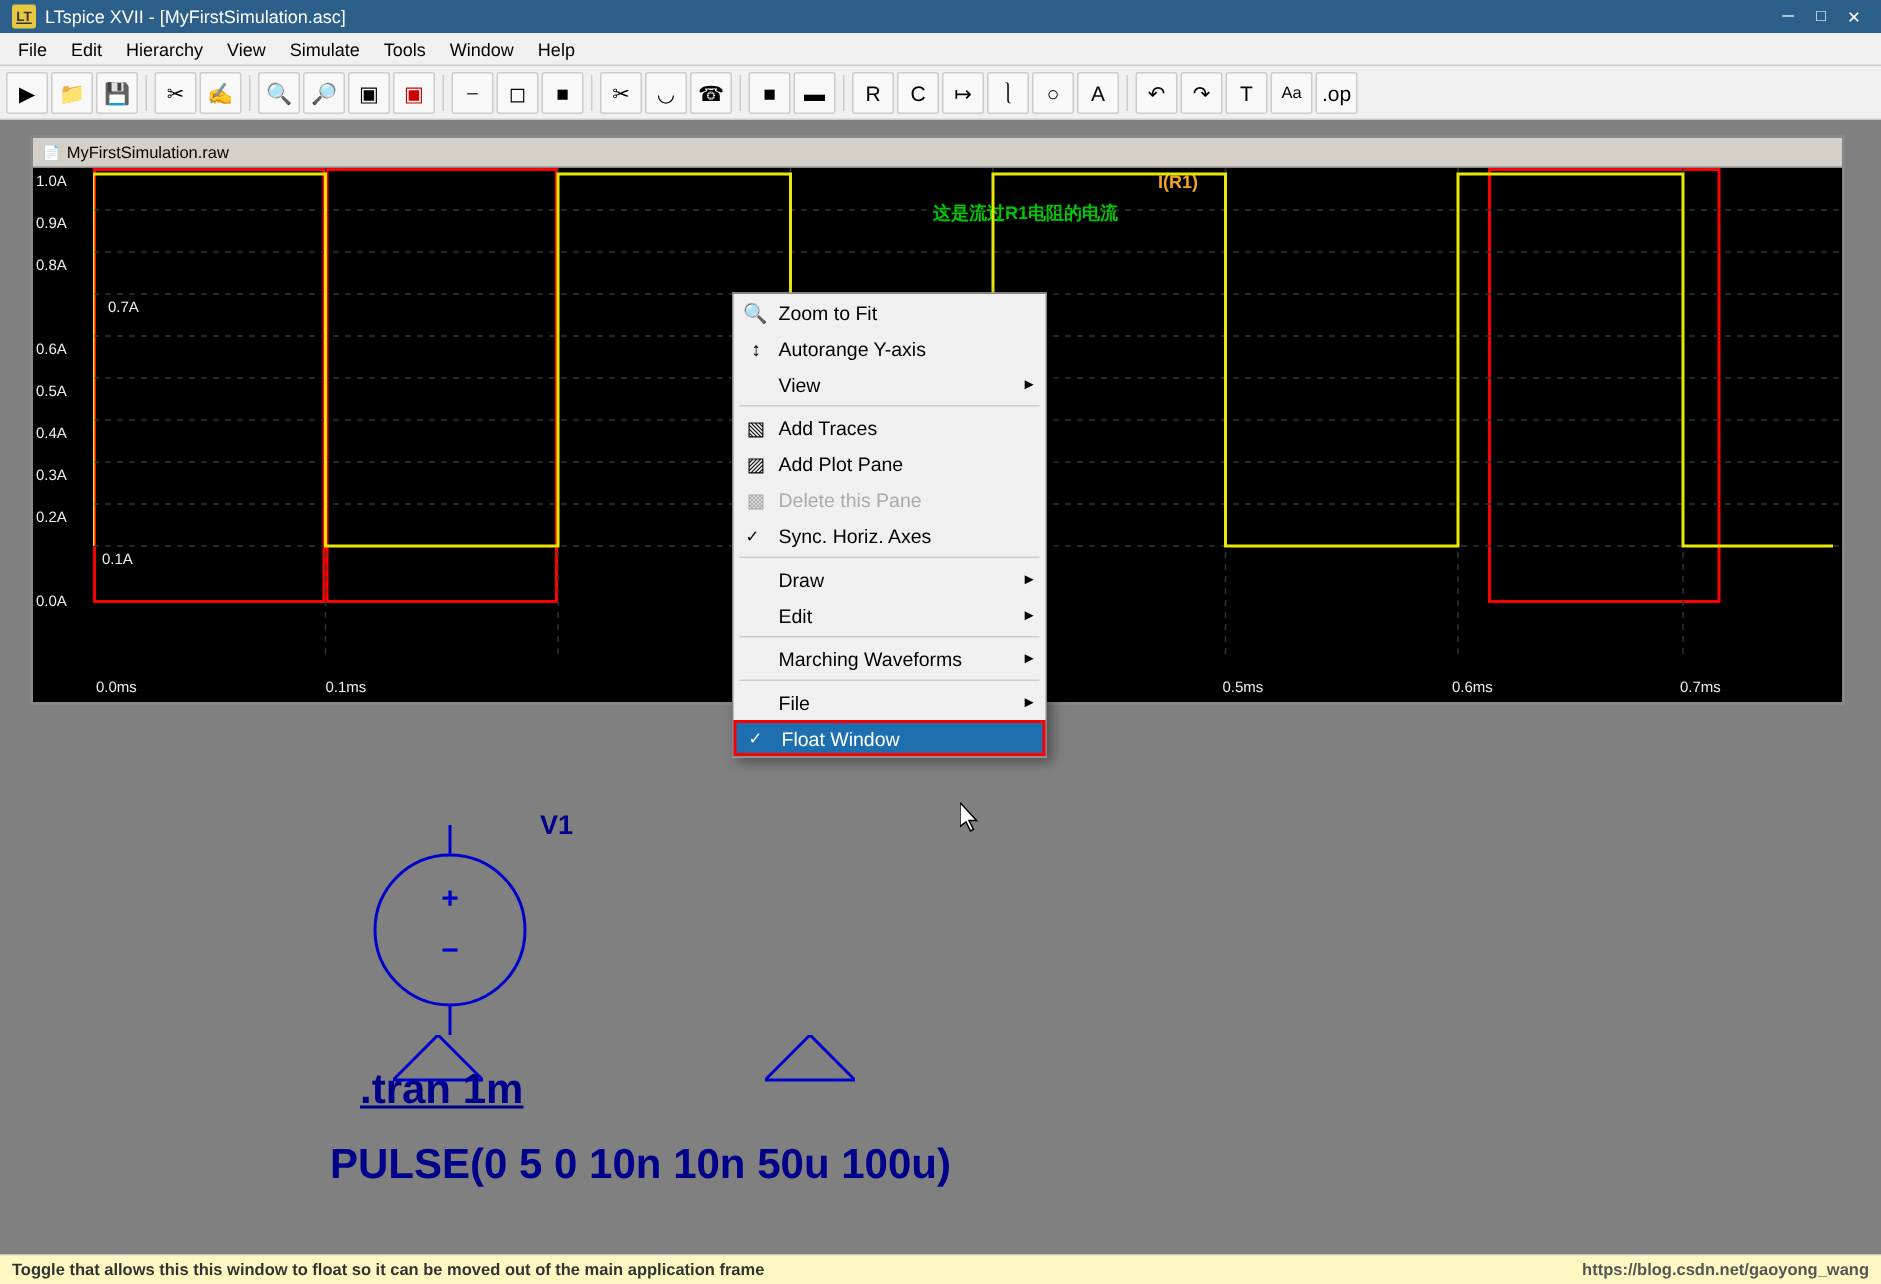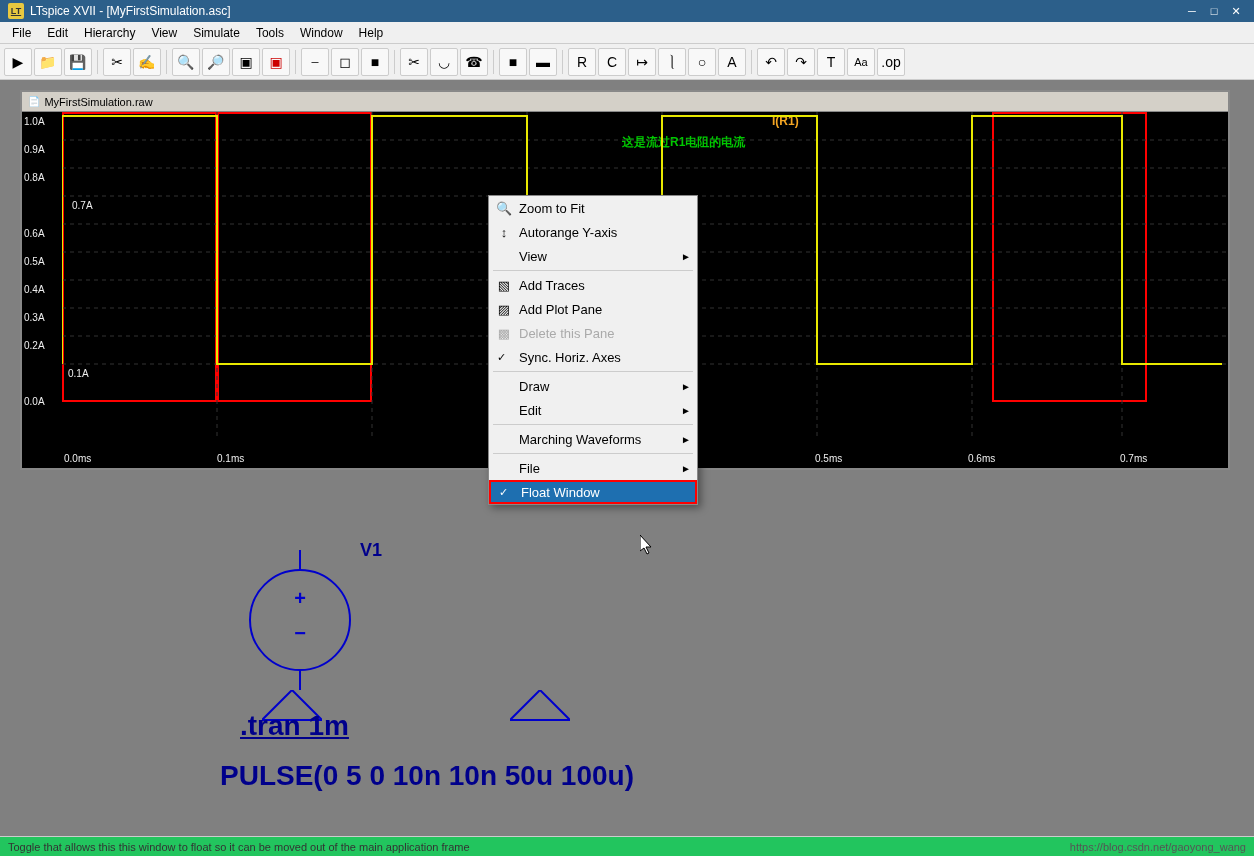--- a/index.html
+++ b/index.html
@@ -213,28 +213,29 @@
       width: 18px;
       height: 16px;
       display: flex; align-items: center; justify-content: center;
     }
 
     
     #status-bar {
       position: absolute;
       bottom: 0; left: 0; right: 0;
       height: 20px;
-      background: #22c55e;
+      background: #fef9c3;
       border-top: 1px solid #ccc;
       display: flex;
       align-items: center;
       padding: 0 8px;
       font-size: 11px;
       color: #333;
       justify-content: space-between;
+      font-weight: bold;
     }
 
     
     #circuit {
       position: absolute;
       top: 400px;
       left: 0;
       width: 1254px;
       height: 436px;
       background: #808080;

